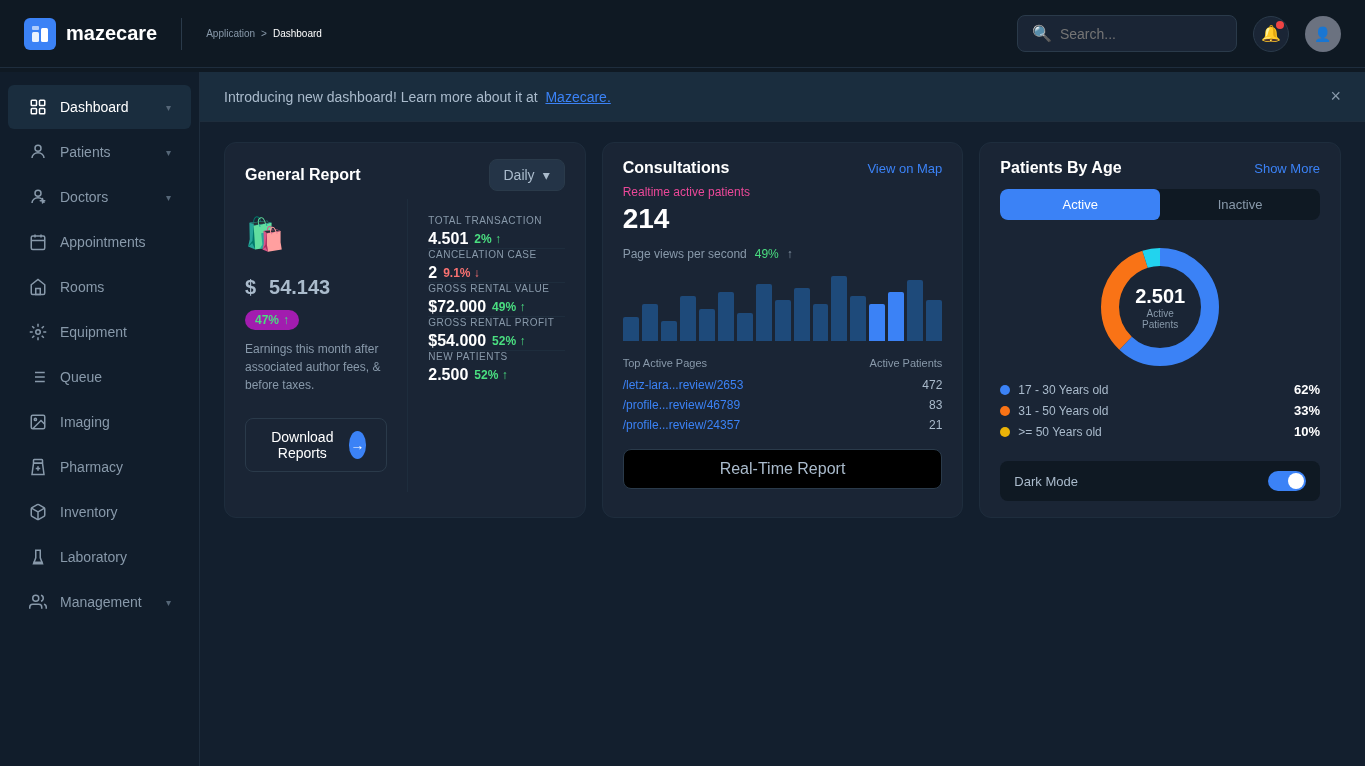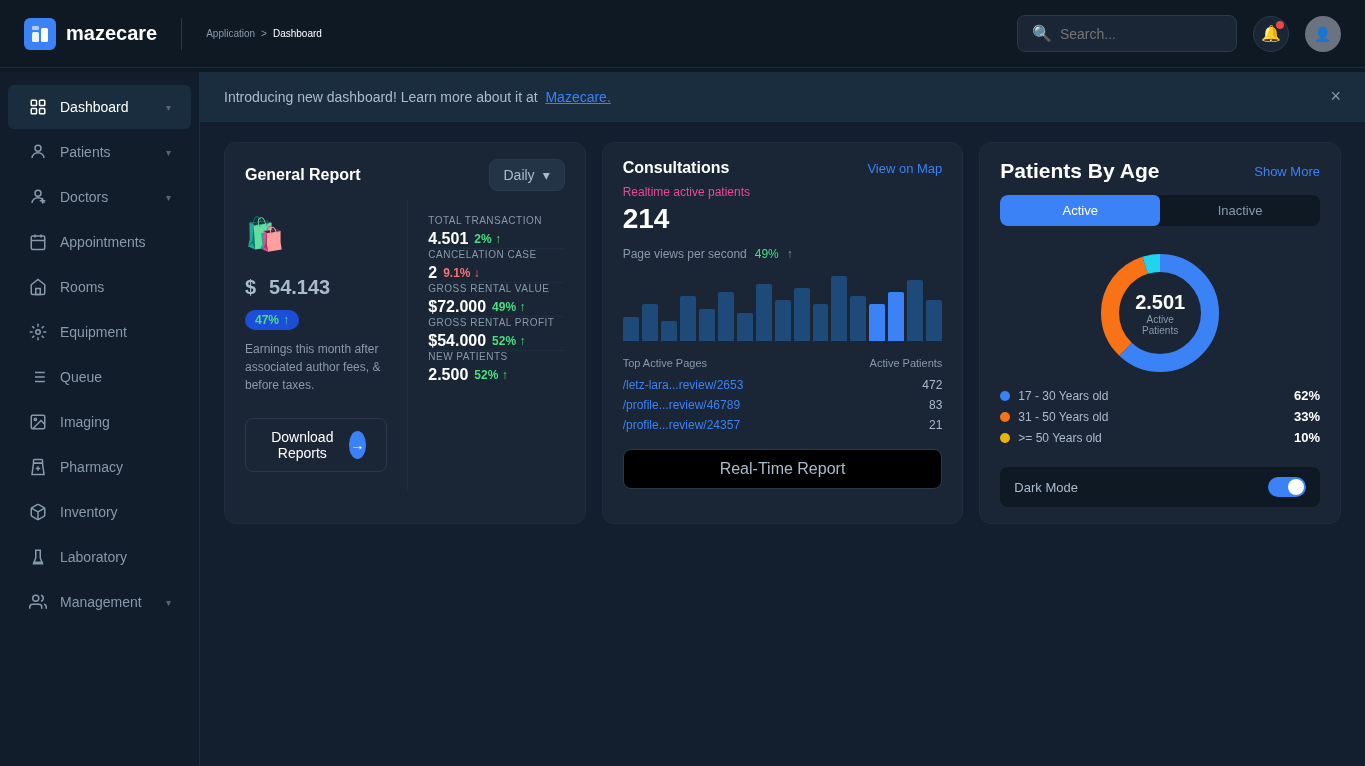--- a/index.html
+++ b/index.html
@@ -150,21 +150,21 @@
       font-size: 14px; color: #aabbcc;
       cursor: pointer;
     }
     .gr-icon {
       font-size: 32px; margin-bottom: 12px;
     }
     .gr-amount { font-size: 32px; font-weight: 700; color: #fff; margin-bottom: 8px; }
     .gr-amount span { font-size: 20px; color: #aabbcc; margin-right: 4px; }
     .gr-badge {
       display: inline-flex; align-items: center; gap: 4px;
-      background: #1d4ed8;
+      background: #a21caf;
       color: #4ade80;
       font-size: 12px; font-weight: 600;
       padding: 3px 10px;
       border-radius: 20px;
       margin-bottom: 10px;
     }
     .gr-desc { font-size: 12px; color: #8899aa; line-height: 1.5; margin-bottom: 24px; }
     .gr-download-btn {
       display: inline-flex; align-items: center; gap: 10px;
       background: transparent;
@@ -214,21 +214,21 @@
       border-radius: 8px;
       text-align: center;
       font-size: 16px;
       cursor: pointer;
       width: calc(100% - 40px);
     }
 
     
     .pba-card { }
     .pba-header { display: flex; align-items: center; justify-content: space-between; padding: 16px 20px 12px; }
-    .pba-title { font-size: 21px; font-weight: 600; color: #fff; }
+    .pba-title { font-size: 16px; font-weight: 600; color: #fff; }
     .pba-show-more { font-size: 13px; color: #3b82f6; cursor: pointer; }
     .pba-tabs { display: flex; gap: 0; margin: 0 20px 12px; background: #0f1923; border-radius: 8px; overflow: hidden; }
     .pba-tab {
       flex: 1; text-align: center; padding: 8px;
       font-size: 13px; cursor: pointer; color: #8899aa;
     }
     .pba-tab.active { background: #3b82f6; color: #fff; border-radius: 6px; }
 
     
     .donut-area { display: flex; align-items: center; justify-content: center; padding: 10px 20px; }

